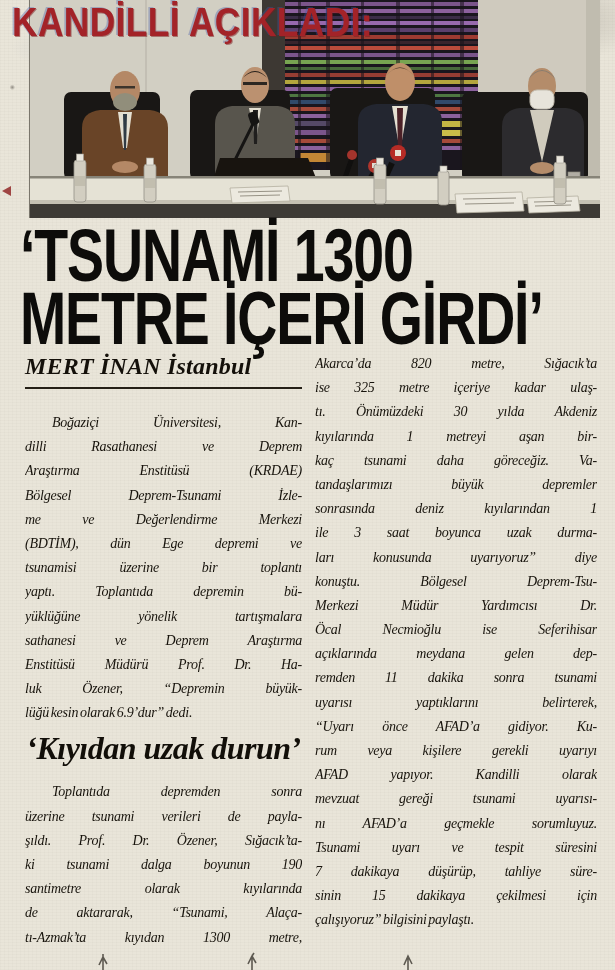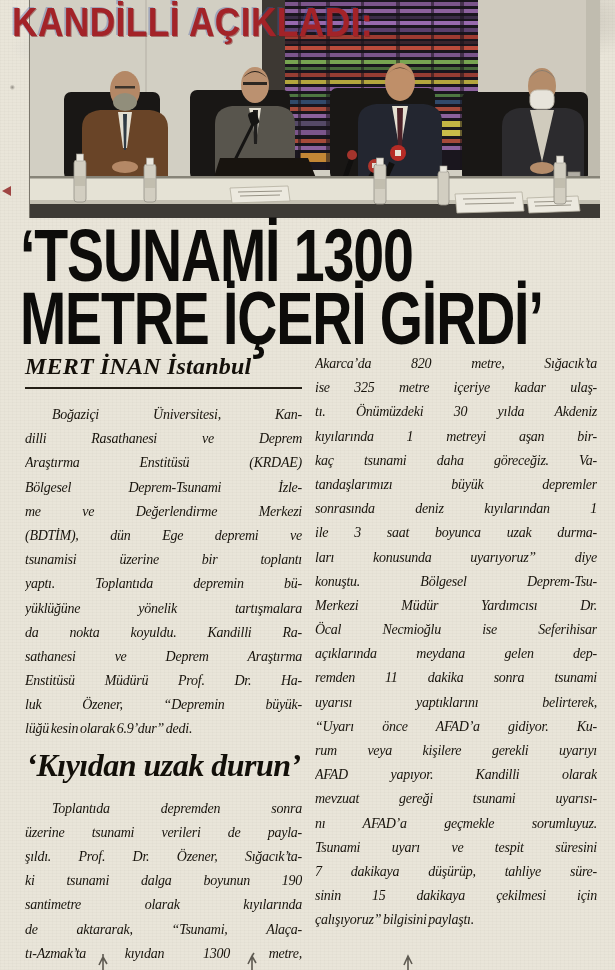--- a/index.html
+++ b/index.html
@@ -23,21 +23,21 @@
     font-family:"Liberation Sans",sans-serif;font-weight:bold;color:#0d0c0a;
     font-size:75px;line-height:63px;letter-spacing:-1.5px;
     transform:scaleX(.74);transform-origin:left top;white-space:nowrap;}
   .body-cols{position:absolute;left:25px;top:352px;width:574px;display:flex;z-index:3;
     color:#17130c;font-style:italic;}
   .col-left{width:277px;margin-right:13px;}
   .col-right{width:282px;}
   .byline{font-weight:bold;font-size:24px;line-height:28px;letter-spacing:.2px;color:#14100a;}
   .byline-rule{border:0;border-top:2.5px solid #241f16;margin:7px 0 0 0;width:100%;}
   .para{margin-top:12px;}
-  .p1{margin-top:14px;}
+  .p1{margin-top:22px;}
   .bl{font-size:14px;line-height:24.2px;height:24.2px;overflow:hidden;
     text-align:justify;text-align-last:justify;letter-spacing:-.25px;word-spacing:-1.5px;}
   .bl.end{text-align-last:left;}
   .bl.ind{text-indent:27px;}
   .subhead{font-weight:bold;font-size:32px;line-height:40px;text-align:center;
     letter-spacing:-.5px;color:#120f09;margin:3px 0 2px 0;white-space:nowrap;}
   .red-mark{position:absolute;left:2px;top:186px;width:0;height:0;z-index:2;
     border-top:5px solid transparent;border-bottom:5px solid transparent;border-right:9px solid #8c1d1d;opacity:.8;}
   .sprigs{position:absolute;left:0;bottom:0;width:615px;height:18px;z-index:2;}
 </style>
@@ -217,21 +217,20 @@
       <div class="para p1">
           <div class="bl ind">Boğaziçi Üniversitesi, Kan-</div>
           <div class="bl">dilli Rasathanesi ve Deprem</div>
           <div class="bl">Araştırma Enstitüsü (KRDAE)</div>
           <div class="bl">Bölgesel Deprem-Tsunami İzle-</div>
           <div class="bl">me ve Değerlendirme Merkezi</div>
           <div class="bl">(BDTİM), dün Ege depremi ve</div>
           <div class="bl">tsunamisi üzerine bir toplantı</div>
           <div class="bl">yaptı. Toplantıda depremin bü-</div>
           <div class="bl">yüklüğüne yönelik tartışmalara</div>
-          <div class="bl">da nokta koyuldu. Kandilli Ra-</div>
           <div class="bl">sathanesi ve Deprem Araştırma</div>
           <div class="bl">Enstitüsü Müdürü Prof. Dr. Ha-</div>
           <div class="bl">luk Özener, “Depremin büyük-</div>
           <div class="bl end">lüğü kesin olarak 6.9’dur” dedi.</div>
         </div>
       <div class="subhead">‘Kıyıdan uzak durun’</div>
       <div class="para">
           <div class="bl ind">Toplantıda depremden sonra</div>
           <div class="bl">üzerine tsunami verileri de payla-</div>
           <div class="bl">şıldı. Prof. Dr. Özener, Sığacık’ta-</div>

